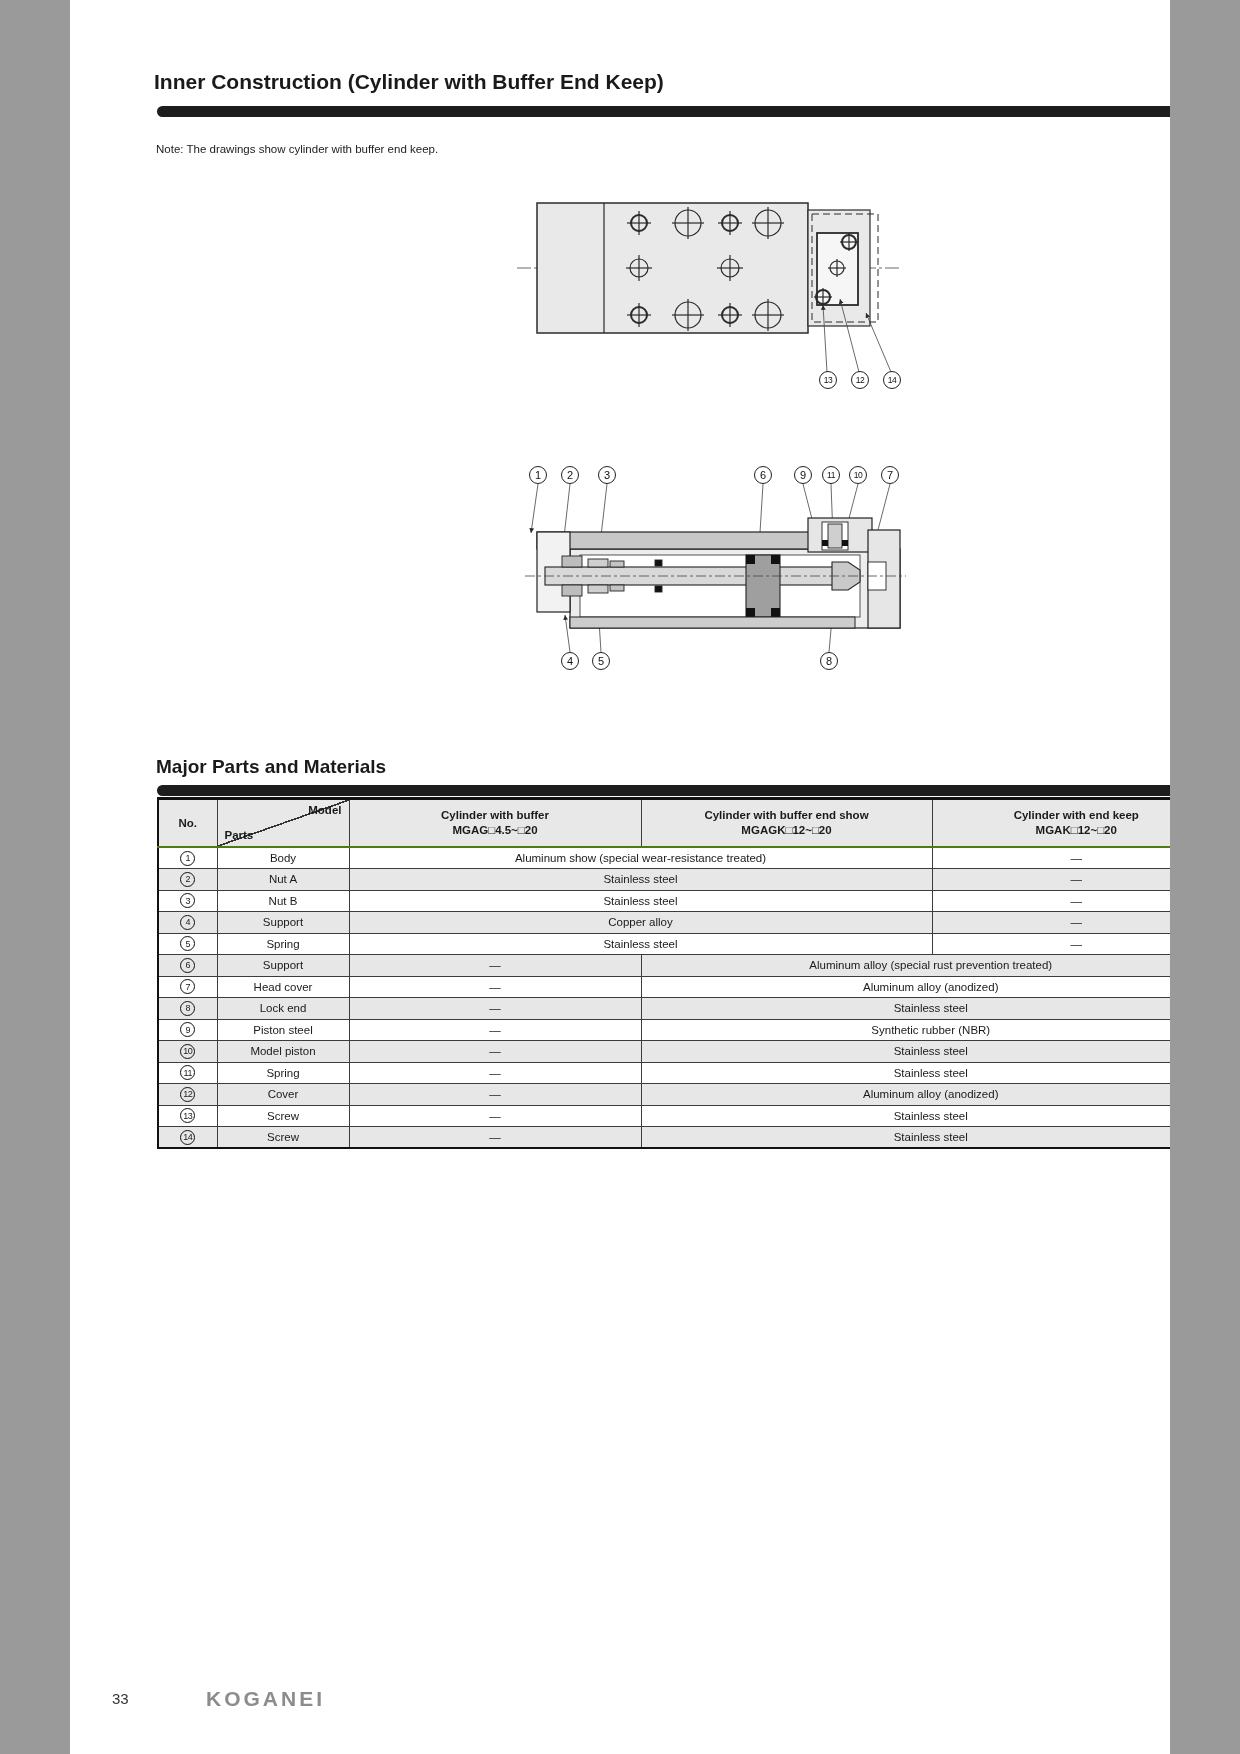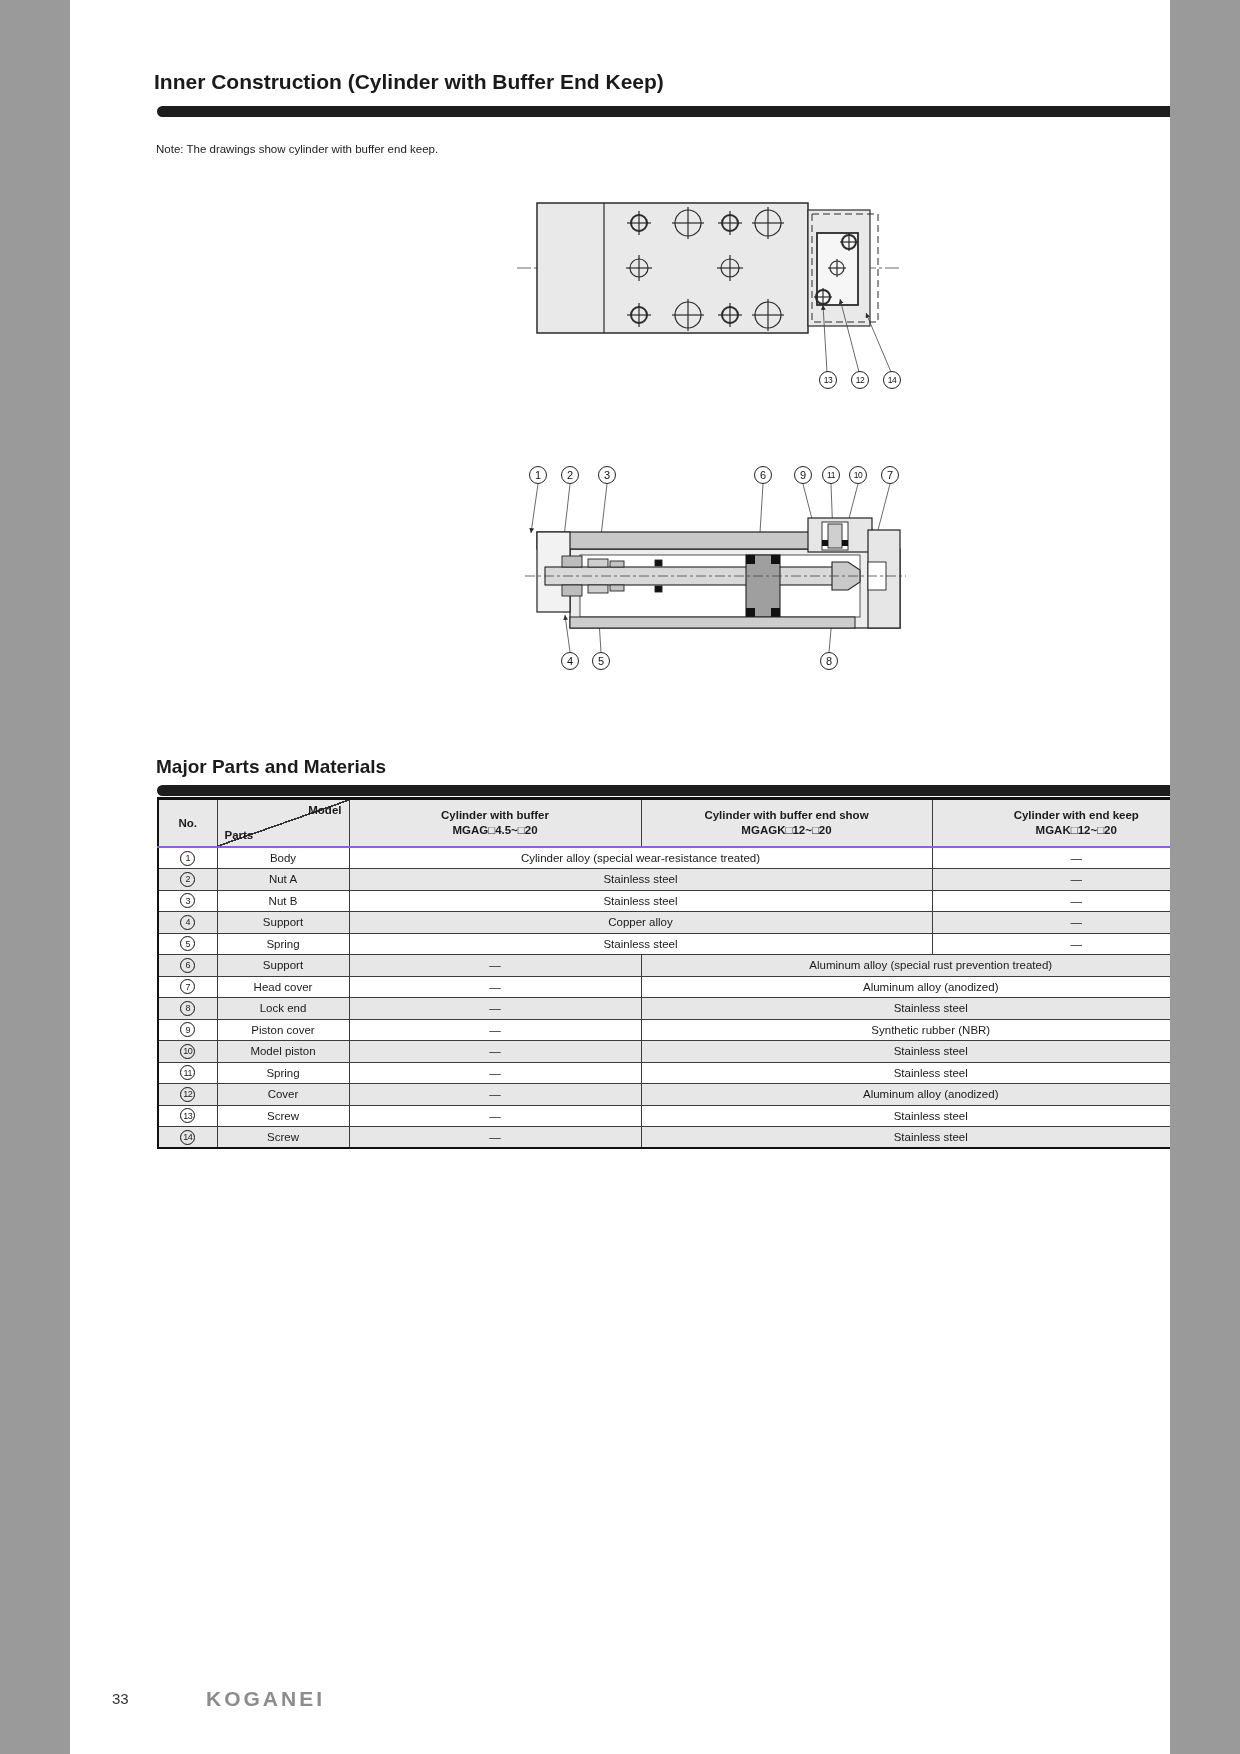--- a/index.html
+++ b/index.html
@@ -28,21 +28,21 @@
   
   table.parts {
     position:absolute; left:87px; top:797px; width:1063px;
     border-collapse:collapse; table-layout:fixed;
     border:2px solid #111; border-top:3px solid #111;
     font-size:11.5px;
   }
   table.parts th, table.parts td {
     border:1px solid #3c3c3c; padding:0 4px; text-align:center; overflow:hidden;
   }
-  table.parts thead th { background:#e8e8e8; font-weight:bold; height:46px; border-bottom:2px solid #8b5cf6; }
+  table.parts thead th { background:#e8e8e8; font-weight:bold; height:46px; border-bottom:2px solid #4d7c0f; }
   table.parts tbody tr { height:21.5px; }
   table.parts tbody tr.shade { background:#e7e7e7; }
   .hdr-model-line { font-size:11.5px; line-height:1.3; }
   .c-corner { position:relative; padding:0; }
   .c-corner::after {
     content:""; position:absolute; inset:0;
     background:linear-gradient(to bottom right,
       transparent calc(50% - 0.8px), #333 calc(50% - 0.8px),
       #333 calc(50% + 0.8px), transparent calc(50% + 0.8px));
   }
@@ -247,21 +247,21 @@
         <th>
           <div class="hdr-model-line">Cylinder with end keep</div>
           <div class="hdr-model-line">MGAK□12~□20</div>
         </th>
       </tr>
     </thead>
     <tbody>
       <tr>
         <td class="td-no"><span class="circ">1</span></td>
         <td class="td-part">Body</td>
-        <td class="td-mat" colspan="2">Cylinder alloy (special wear-resistance treated)</td>
+        <td class="td-mat" colspan="2">Aluminum show (special wear-resistance treated)</td>
         <td class="td-dash">—</td>
       </tr>
       <tr class="shade">
         <td class="td-no"><span class="circ">2</span></td>
         <td class="td-part">Nut A</td>
         <td class="td-mat" colspan="2">Stainless steel</td>
         <td class="td-dash">—</td>
       </tr>
       <tr>
         <td class="td-no"><span class="circ">3</span></td>
@@ -294,21 +294,21 @@
         <td class="td-mat" colspan="2">Aluminum alloy (anodized)</td>
       </tr>
       <tr class="shade">
         <td class="td-no"><span class="circ">8</span></td>
         <td class="td-part">Lock end</td>
         <td class="td-dash">—</td>
         <td class="td-mat" colspan="2">Stainless steel</td>
       </tr>
       <tr>
         <td class="td-no"><span class="circ">9</span></td>
-        <td class="td-part">Piston cover</td>
+        <td class="td-part">Piston steel</td>
         <td class="td-dash">—</td>
         <td class="td-mat" colspan="2">Synthetic rubber (NBR)</td>
       </tr>
       <tr class="shade">
         <td class="td-no"><span class="circ">10</span></td>
         <td class="td-part">Model piston</td>
         <td class="td-dash">—</td>
         <td class="td-mat" colspan="2">Stainless steel</td>
       </tr>
       <tr>

